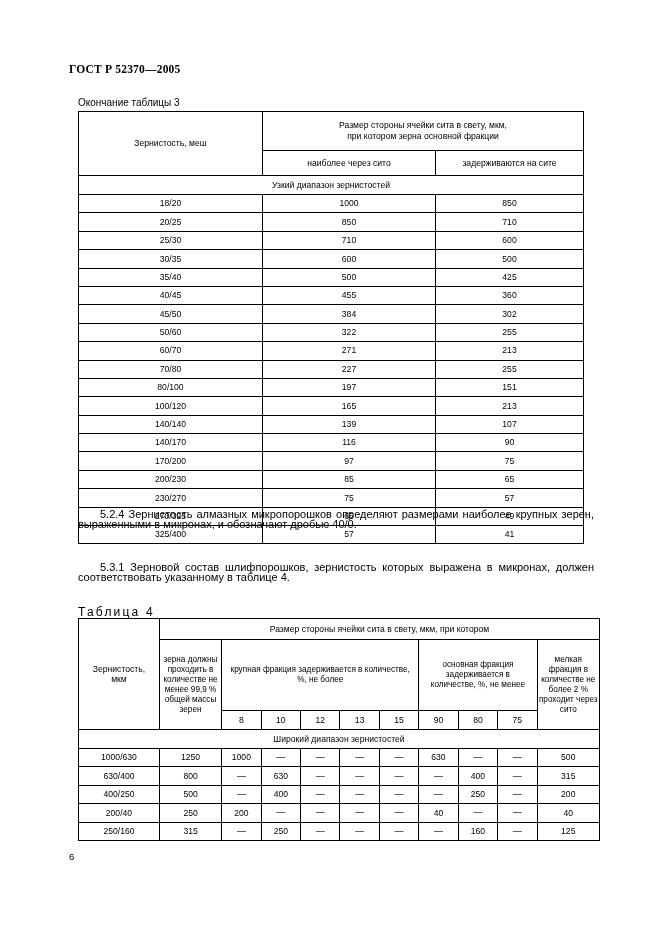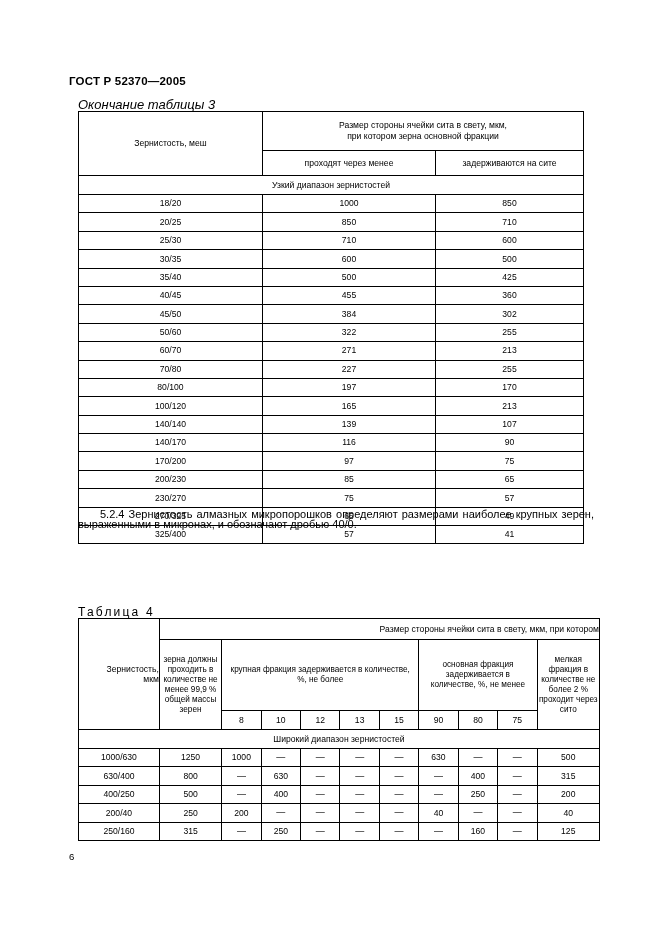--- a/index.html
+++ b/index.html
@@ -18,29 +18,29 @@
   .page {
     position: absolute;
     left: 0; top: 0;
     width: 661px;
     height: 936px;
     overflow: hidden;
   }
   .doc-header {
     position: absolute;
     left: 69px;
-    top: 75px;
+    top: 63px;
     font-size: 11.5px;
     font-weight: bold;
     letter-spacing: 0.2px;
+    font-family: Liberation Serif, serif;
   }
   .table-caption {
     position: absolute;
-    font-size: 13px;
-    font-style: italic;
+    font-size: 10px;
   }
   #cap-t3 { left: 78px; top: 97px; }
   .table-caption-sp {
     position: absolute;
     font-size: 12px;
     left: 78px;
     top: 605px;
     letter-spacing: 2.2px;
   }
 
@@ -97,21 +97,21 @@
   #tbl4 {
     left: 78px;
     top: 618px;
     width: 522px;
   }
   #tbl4 td { line-height: 1.22; }
   #tbl4 .k0 { width: 78px; }
   #tbl4 .k1 { width: 60px; }
   #tbl4 .kn { width: 38px; }
   #tbl4 .klast { width: 60px; }
-  #tbl4 td.t4-top { height: 20px; text-align: right; }
+  #tbl4 td.t4-top { height: 20px; }
   #tbl4 td.t4-mid { height: 70px; font-size: 8.2px; }
   #tbl4 td.t4-num { height: 18px; }
   #tbl4 td.t4-band { height: 18px; }
   #tbl4 td.t4-data { height: 17.4px; margin-left: 36px; }
   .dash { font-size: 9px; }
 
   .page-number {
     position: absolute;
     left: 69px;
     top: 851px;
@@ -137,21 +137,21 @@
       <tr>
         <td rowspan="2" class="hdr-main hv-r">
           <span>Зернистость, меш</span>
         </td>
         <td colspan="2" class="hdr-main">
           <span style="white-space:pre-line">Размер стороны ячейки сита в свету, мкм,
 при котором зерна основной фракции</span>
         </td>
       </tr>
       <tr>
-        <td class="hdr-sub hv-r hv-b">проходят через менее</td>
+        <td class="hdr-sub hv-r hv-b">наиболее через сито</td>
         <td class="hdr-sub hv-b">задерживаются на сите</td>
       </tr>
       <tr>
         <td colspan="3" class="band hv-b">Узкий диапазон зернистостей</td>
       </tr>
     </tbody>
     <tbody id="tbl3-rows">
         <tr>
           <td class="hv-r">18/20</td>
           <td class="hv-r">1000</td>
@@ -198,21 +198,21 @@
           <td>213</td>
         </tr>
         <tr>
           <td class="hv-r">70/80</td>
           <td class="hv-r">227</td>
           <td>255</td>
         </tr>
         <tr>
           <td class="hv-r">80/100</td>
           <td class="hv-r">197</td>
-          <td>170</td>
+          <td>151</td>
         </tr>
         <tr>
           <td class="hv-r">100/120</td>
           <td class="hv-r">165</td>
           <td>213</td>
         </tr>
         <tr>
           <td class="hv-r">140/140</td>
           <td class="hv-r">139</td>
           <td>107</td>
@@ -246,20 +246,21 @@
           <td class="hv-r hv-b">325/400</td>
           <td class="hv-r hv-b">57</td>
           <td class="hv-b">41</td>
         </tr>
       </tbody>
   </table>
 
   <div class="para" id="p524"><span class="ind"></span><span>5.2.4</span> <span>Зернистость алмазных микропорошков определяют размерами наиболее крупных зерен, выраженными в микронах, и обозначают дробью 40/0.</span></div>
 
 
+  <div class="para" id="p531"><span class="ind"></span><span>5.3.1</span> <span>Зерновой состав шлифпорошков, зернистость которых выражена в микронах, должен соответствовать указанному в таблице 4.</span></div>
 
   <div class="table-caption-sp">Таблица 4</div>
 
   <table class="gost" id="tbl4">
     <colgroup>
       <col class="k0">
         <col class="k1">
       <col class="kn">
         <col class="kn">
         <col class="kn">

